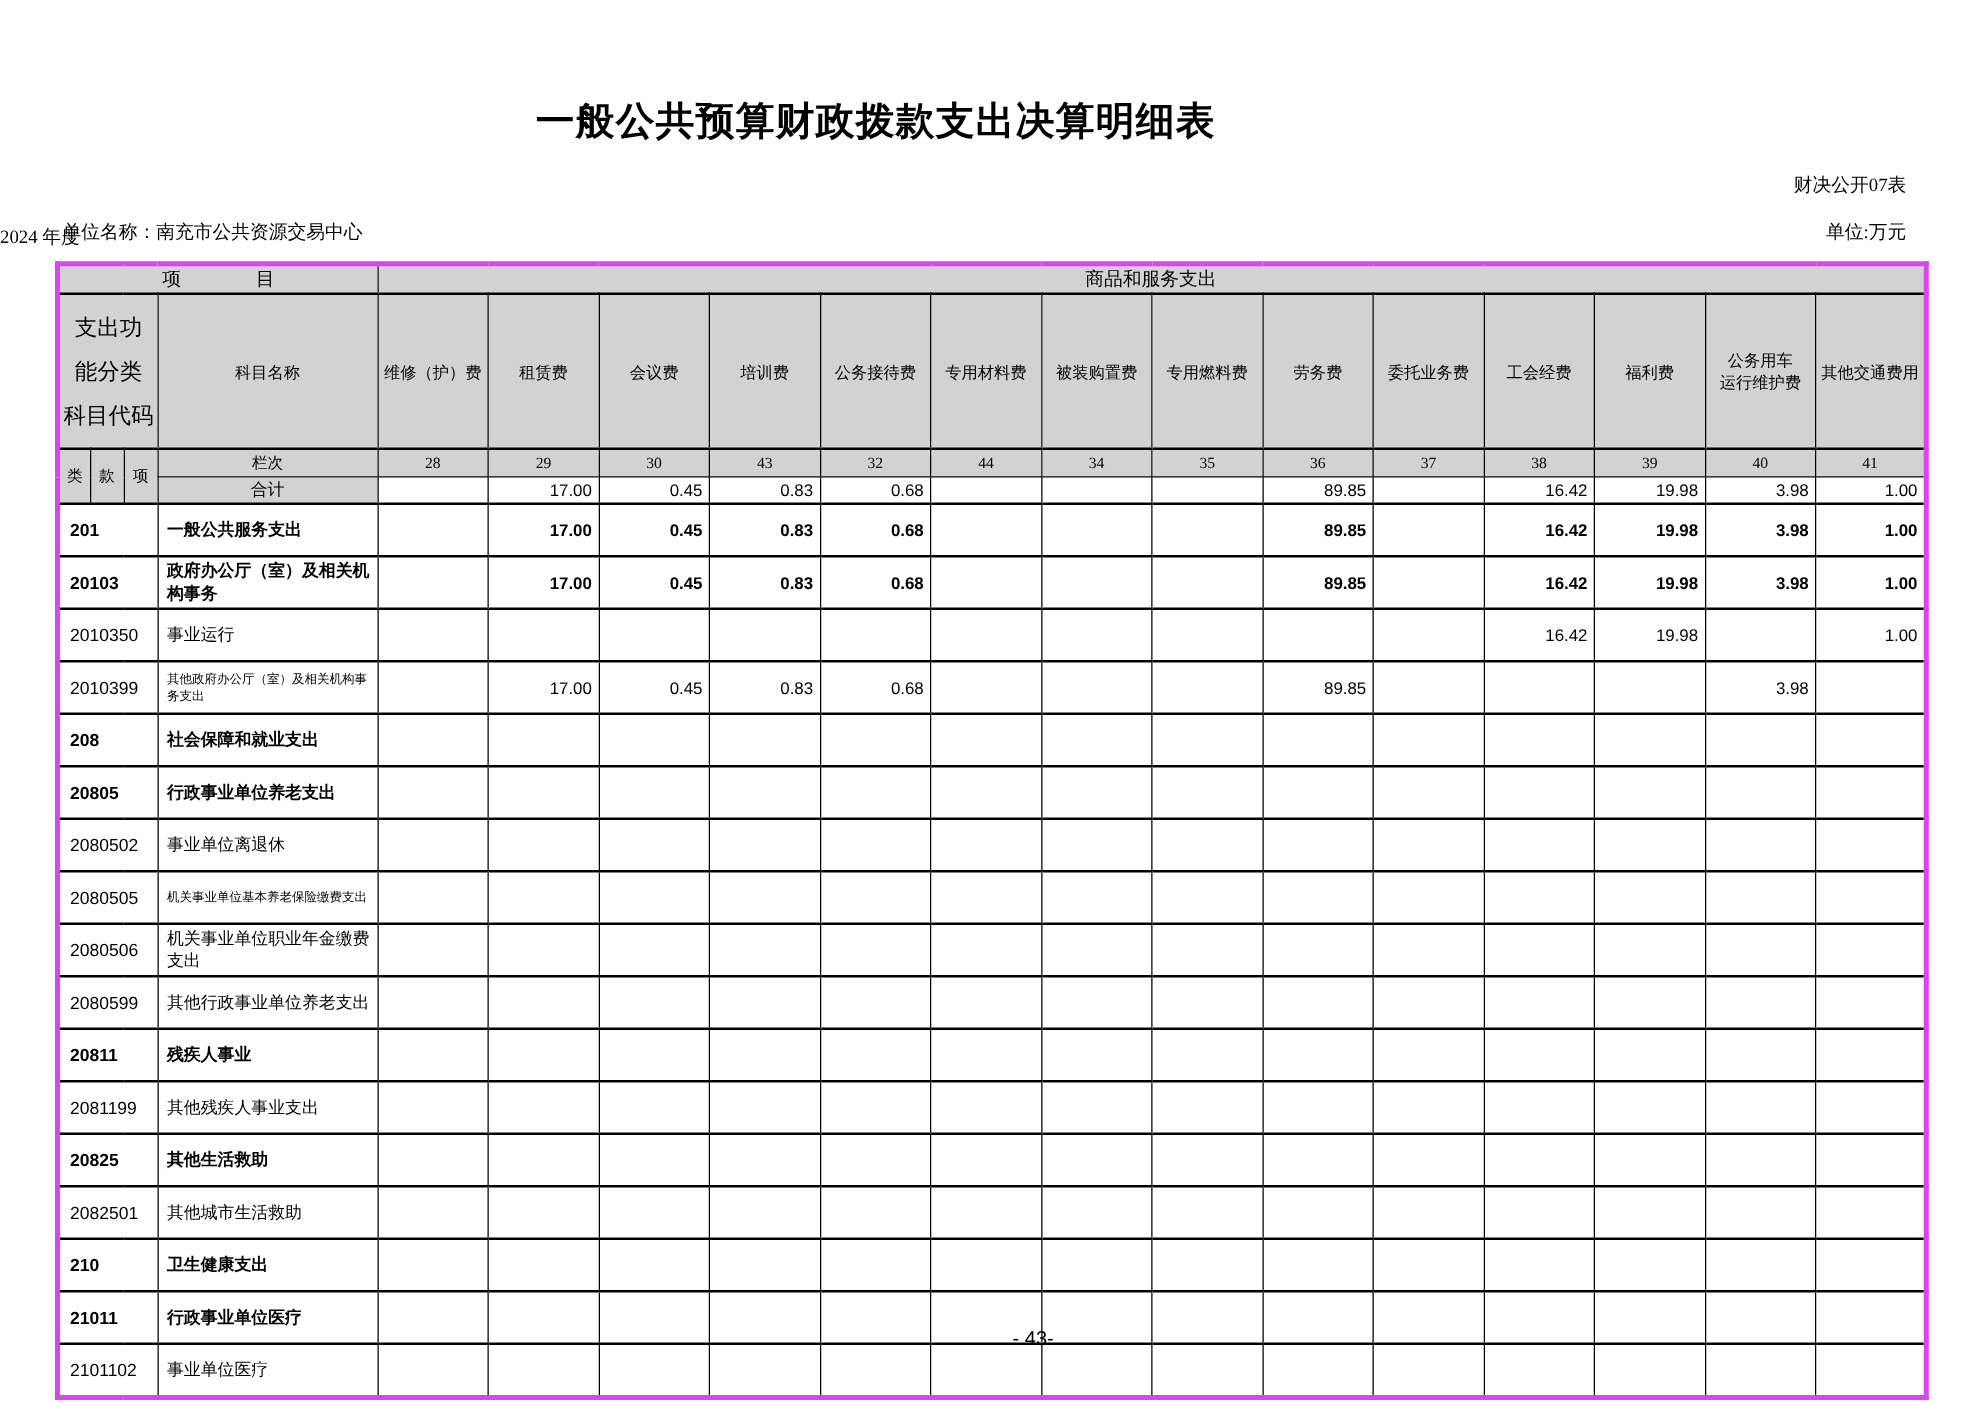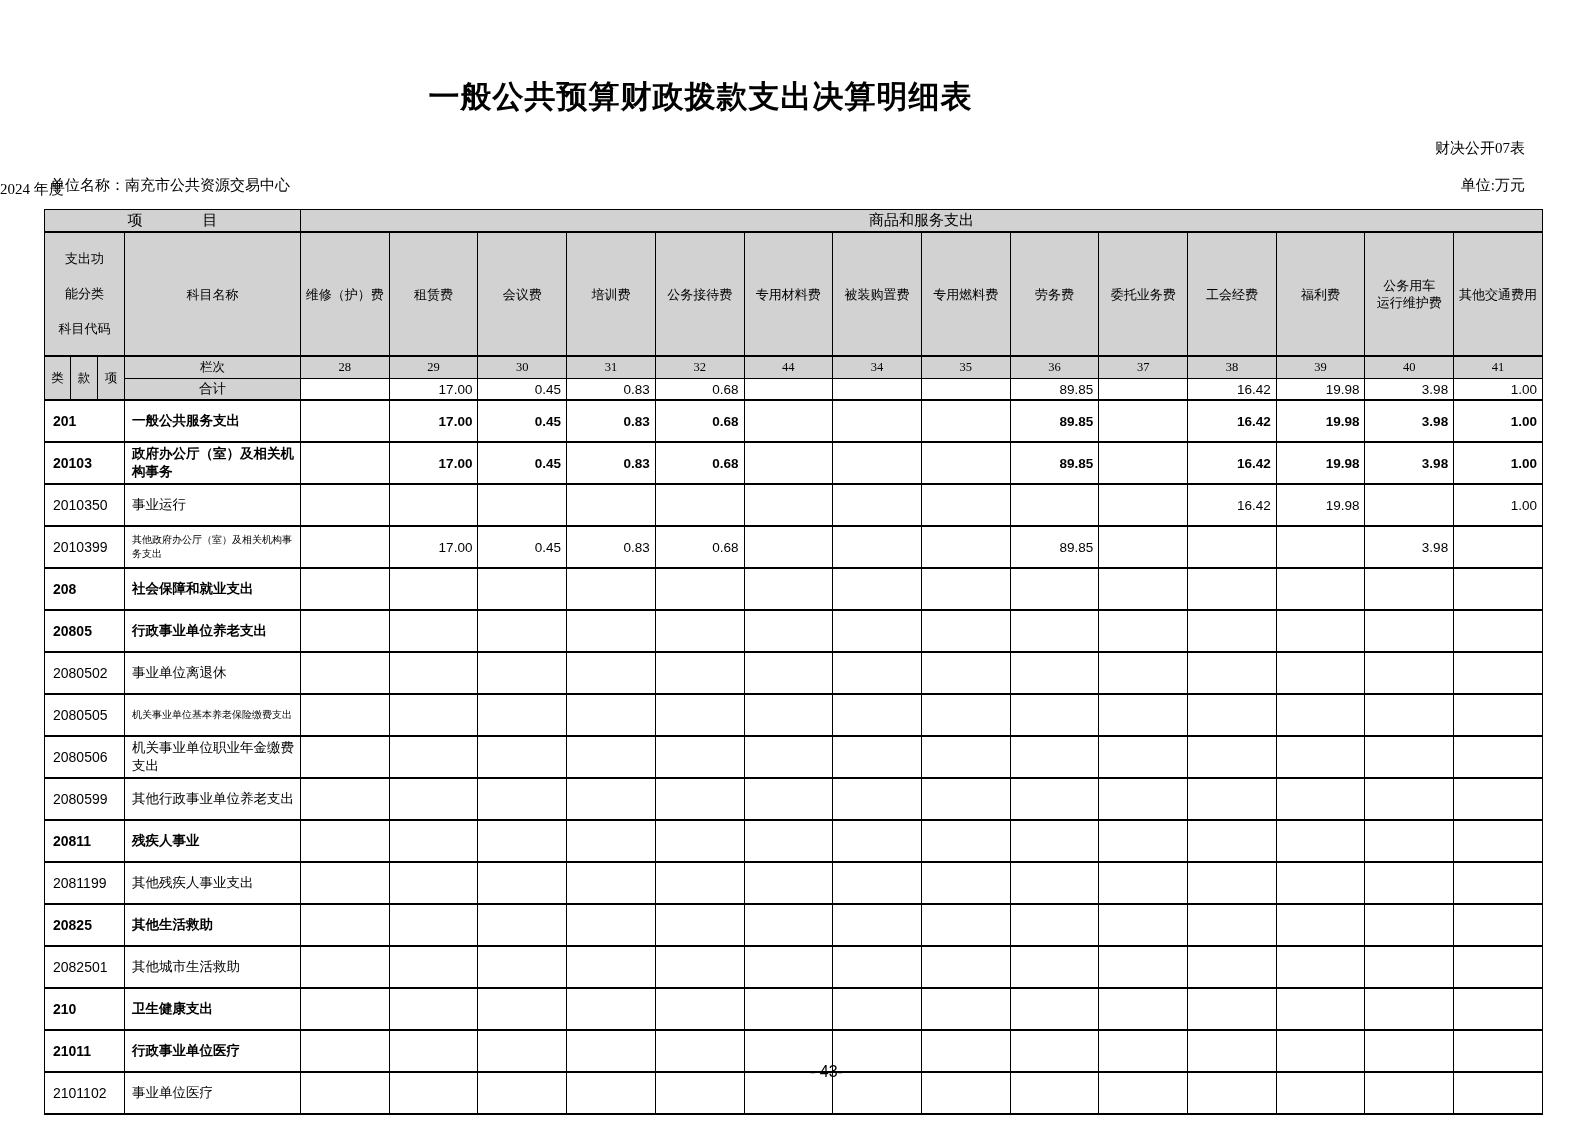--- a/index.html
+++ b/index.html
@@ -17,33 +17,33 @@
   .form-label{position:absolute;top:139px;right:62px;font-size:15px;}
   .unit-name{position:absolute;top:176px;left:50px;font-size:15px;}
   .year{position:absolute;top:180px;left:0;width:1587px;text-align:left;font-size:15px;}
   .unit-measure{position:absolute;top:176px;right:62px;font-size:15px;}
   .pagenum{position:absolute;top:1063px;left:0;width:1587px;text-align:center;
     font-size:16px;font-family:"Liberation Sans", sans-serif;padding-left:33px;}
 
   table.budget{
     position:absolute;top:209px;left:44px;width:1499px;
     border-collapse:collapse;table-layout:fixed;
-    border:1px solid #d946ef;
+    border:4px solid #d946ef;
   }
   col.c-code{width:26px;}
   col.c-code2{width:27px;}
   col.c-name{width:176px;}
   th,td{
     border:1px solid #000;padding:0;margin:0;overflow:hidden;
     font-weight:normal;vertical-align:middle;
   }
   .hdr{background:#d2d2d2;text-align:center;}
   .r-top th{height:21px;font-size:15px;border-bottom-width:2px;}
   .r-names th{height:58px;font-size:13px;white-space:pre-line;line-height:17px;border-bottom-width:2px;}
-  .code-hdr div{line-height:18px;font-size:13px;}
+  .code-hdr div{line-height:18px;font-size:18px;}
   .r-lanci th{height:21px;font-size:12.5px;}
   .r-lanci .colnum{font-family:"Liberation Serif", serif;margin-left:11px;}
   .r-total th{height:20px;font-size:13.5px;border-bottom-width:2px;}
   .r-total .val{background:#ffffff;}
   .val{
     font-family:"Liberation Sans", sans-serif;font-size:13.5px;
     text-align:right;padding-right:5px;background:#fff;
   }
   tbody td{height:40px;border-top-width:2px;border-bottom-width:2px;}
   tbody .code{
@@ -117,21 +117,21 @@
           <th class="hdr colname">其他交通费用</th>
         </tr>
       <tr class="r-lanci">
         <th rowspan="2" class="hdr">类</th>
         <th rowspan="2" class="hdr">款</th>
         <th rowspan="2" class="hdr">项</th>
         <th class="hdr">栏次</th>
       <th class="hdr colnum">28</th>
           <th class="hdr colnum">29</th>
           <th class="hdr colnum">30</th>
-          <th class="hdr colnum">31</th>
+          <th class="hdr colnum">43</th>
           <th class="hdr colnum">32</th>
           <th class="hdr colnum">44</th>
           <th class="hdr colnum">34</th>
           <th class="hdr colnum">35</th>
           <th class="hdr colnum">36</th>
           <th class="hdr colnum">37</th>
           <th class="hdr colnum">38</th>
           <th class="hdr colnum">39</th>
           <th class="hdr colnum">40</th>
           <th class="hdr colnum">41</th>

